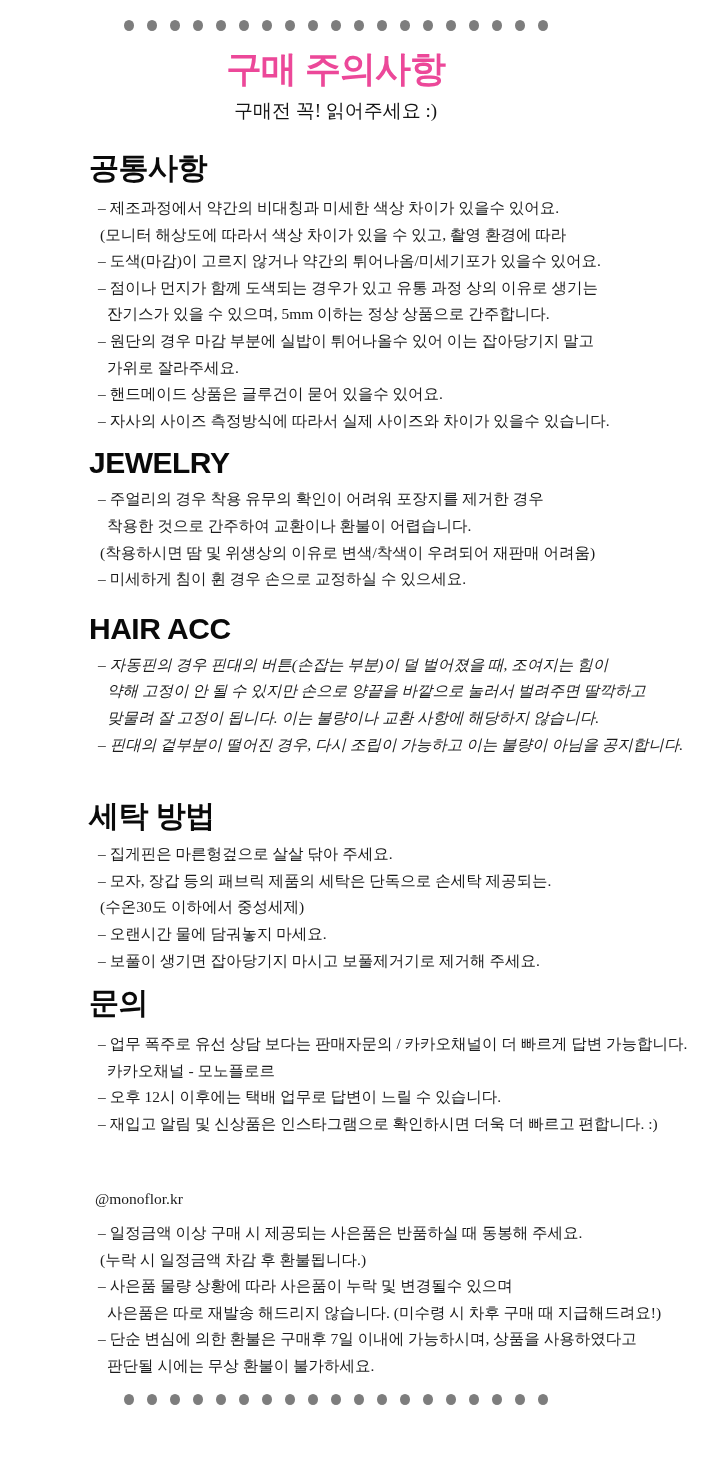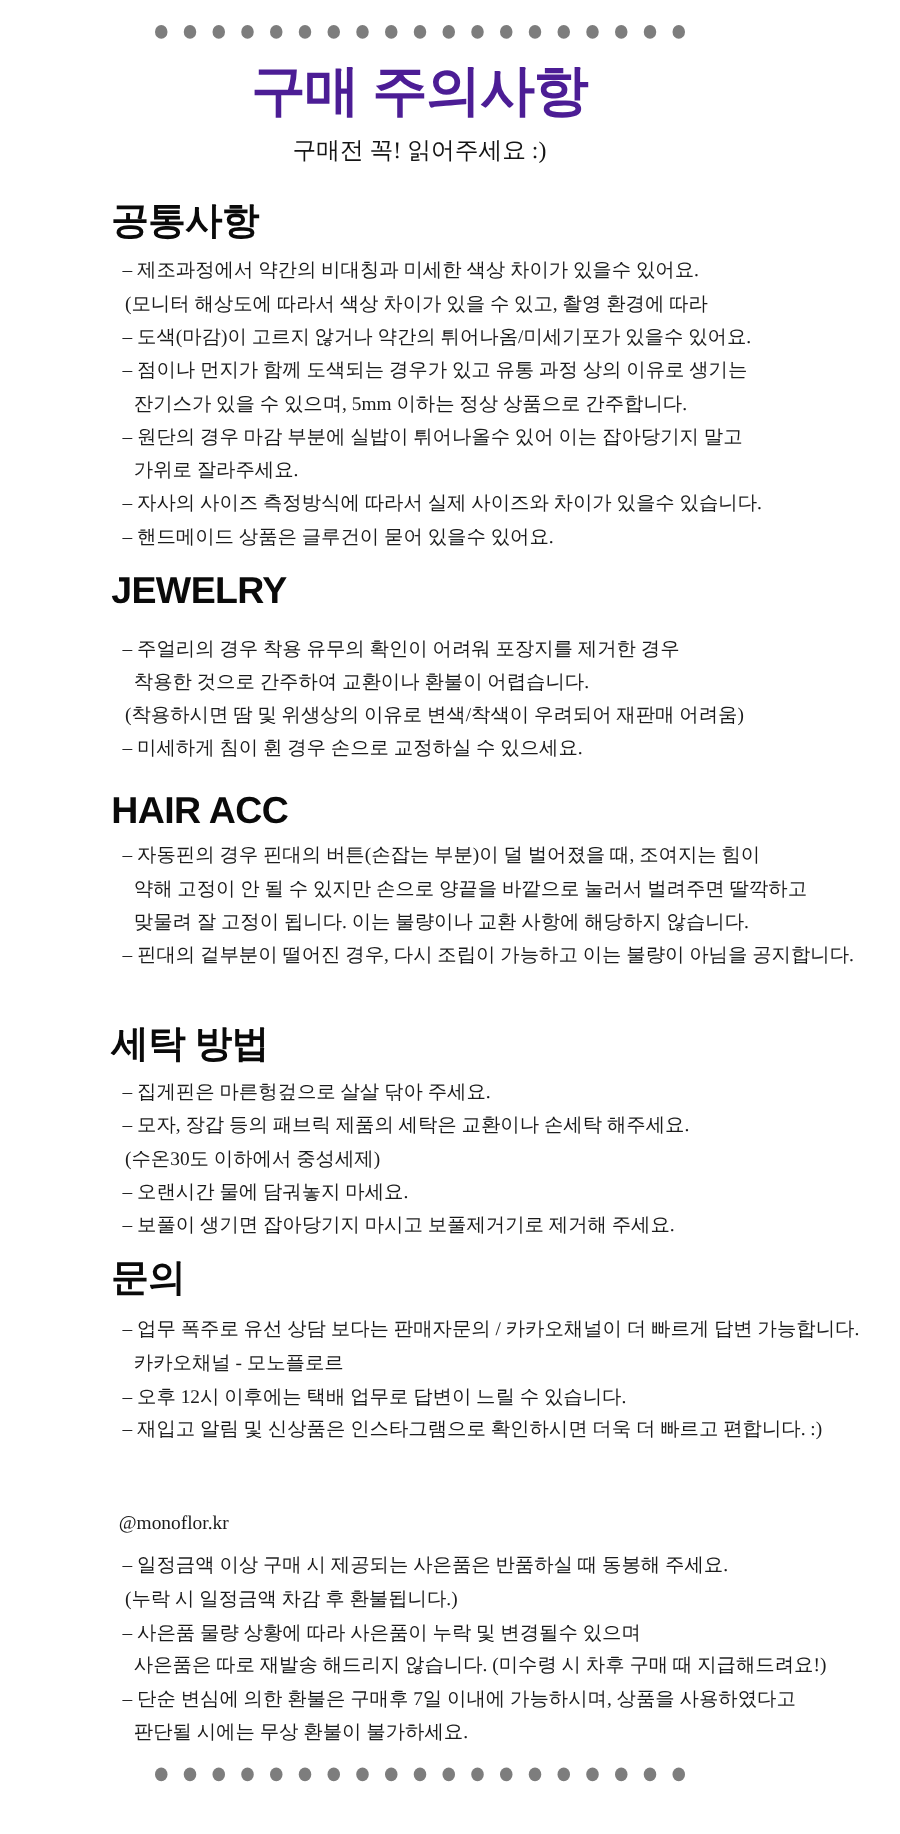--- a/index.html
+++ b/index.html
@@ -31,23 +31,23 @@
     border-radius: 50%;
     display: inline-block;
   }
   .title {
     margin: 17px 0 0 0;
     margin-left: -69px;
     width: 631px;
     text-align: center;
     font-family: "Liberation Sans", "DejaVu Sans", sans-serif;
     font-weight: bold;
-    font-size: 44px;
+    font-size: 36px;
     line-height: 1.15;
-    color: #4c1d95;
+    color: #ec4899;
     letter-spacing: -1px;
   }
   .subtitle {
     margin: 10px 0 0 0;
     margin-left: -69px;
     width: 631px;
     text-align: center;
     font-size: 19px;
     line-height: 1.3;
     color: #141414;
@@ -68,23 +68,23 @@
     white-space: nowrap;
     color: #1b1b1b;
   }
   .line.b { padding-left: 9px; }   
   .line.c { padding-left: 18px; }  
   .line.p { padding-left: 11px; }  
   .line.h { padding-left: 6px; margin-top: 48px; }   
   .s1 { margin-top: 26px; }
   .s1 .lines { margin-top: 9px; }
   .s2 { margin-top: 11px; }
-  .s2 .lines { margin-top: 16px; }
+  .s2 .lines { margin-top: 5px; }
   .s3 { margin-top: 18px; }
-  .s3 .lines { margin-top: 5px; }
+  .s3 .lines { margin-top: 5px; font-style: italic; }
   .s4 { margin-top: 40px; }
   .s4 .lines { margin-top: 7px; }
   .s5 { margin-top: 11px; }
   .s5 .lines { margin-top: 10px; }
   .s6 { margin-top: 8px; }
   .s6 .lines { margin-top: 8px; }
 </style>
 </head>
 <body>
 
@@ -118,22 +118,22 @@
   <section class="sec s1">
     <h2>공통사항</h2>
     <div class="lines">
       <div class="line b">– 제조과정에서 약간의 비대칭과 미세한 색상 차이가 있을수 있어요.</div>
       <div class="line p">(모니터 해상도에 따라서 색상 차이가 있을 수 있고, 촬영 환경에 따라</div>
       <div class="line b">– 도색(마감)이 고르지 않거나 약간의 튀어나옴/미세기포가 있을수 있어요.</div>
       <div class="line b">– 점이나 먼지가 함께 도색되는 경우가 있고 유통 과정 상의 이유로 생기는</div>
       <div class="line c">잔기스가 있을 수 있으며, 5mm 이하는 정상 상품으로 간주합니다.</div>
       <div class="line b">– 원단의 경우 마감 부분에 실밥이 튀어나올수 있어 이는 잡아당기지 말고</div>
       <div class="line c">가위로 잘라주세요.</div>
+      <div class="line b">– 핸드메이드 상품은 글루건이 묻어 있을수 있어요.</div>
       <div class="line b">– 자사의 사이즈 측정방식에 따라서 실제 사이즈와 차이가 있을수 있습니다.</div>
-      <div class="line b">– 핸드메이드 상품은 글루건이 묻어 있을수 있어요.</div>
     </div>
   </section>
 
   <section class="sec s2">
     <h2>JEWELRY</h2>
     <div class="lines">
       <div class="line b">– 주얼리의 경우 착용 유무의 확인이 어려워 포장지를 제거한 경우</div>
       <div class="line c">착용한 것으로 간주하여 교환이나 환불이 어렵습니다.</div>
       <div class="line p">(착용하시면 땀 및 위생상의 이유로 변색/착색이 우려되어 재판매 어려움)</div>
       <div class="line b">– 미세하게 침이 휜 경우 손으로 교정하실 수 있으세요.</div>
@@ -147,21 +147,21 @@
       <div class="line c">약해 고정이 안 될 수 있지만 손으로 양끝을 바깥으로 눌러서 벌려주면 딸깍하고</div>
       <div class="line c">맞물려 잘 고정이 됩니다. 이는 불량이나 교환 사항에 해당하지 않습니다.</div>
       <div class="line b">– 핀대의 겉부분이 떨어진 경우, 다시 조립이 가능하고 이는 불량이 아님을 공지합니다.</div>
     </div>
   </section>
 
   <section class="sec s4">
     <h2>세탁 방법</h2>
     <div class="lines">
       <div class="line b">– 집게핀은 마른헝겊으로 살살 닦아 주세요.</div>
-      <div class="line b">– 모자, 장갑 등의 패브릭 제품의 세탁은 교환이나 손세탁 해주세요.</div>
+      <div class="line b">– 모자, 장갑 등의 패브릭 제품의 세탁은 단독으로 손세탁 제공되는.</div>
       <div class="line p">(수온30도 이하에서 중성세제)</div>
       <div class="line b">– 오랜시간 물에 담궈놓지 마세요.</div>
       <div class="line b">– 보풀이 생기면 잡아당기지 마시고 보풀제거기로 제거해 주세요.</div>
     </div>
   </section>
 
   <section class="sec s5">
     <h2>문의</h2>
     <div class="lines">
       <div class="line b">– 업무 폭주로 유선 상담 보다는 판매자문의 / 카카오채널이 더 빠르게 답변 가능합니다.</div>

